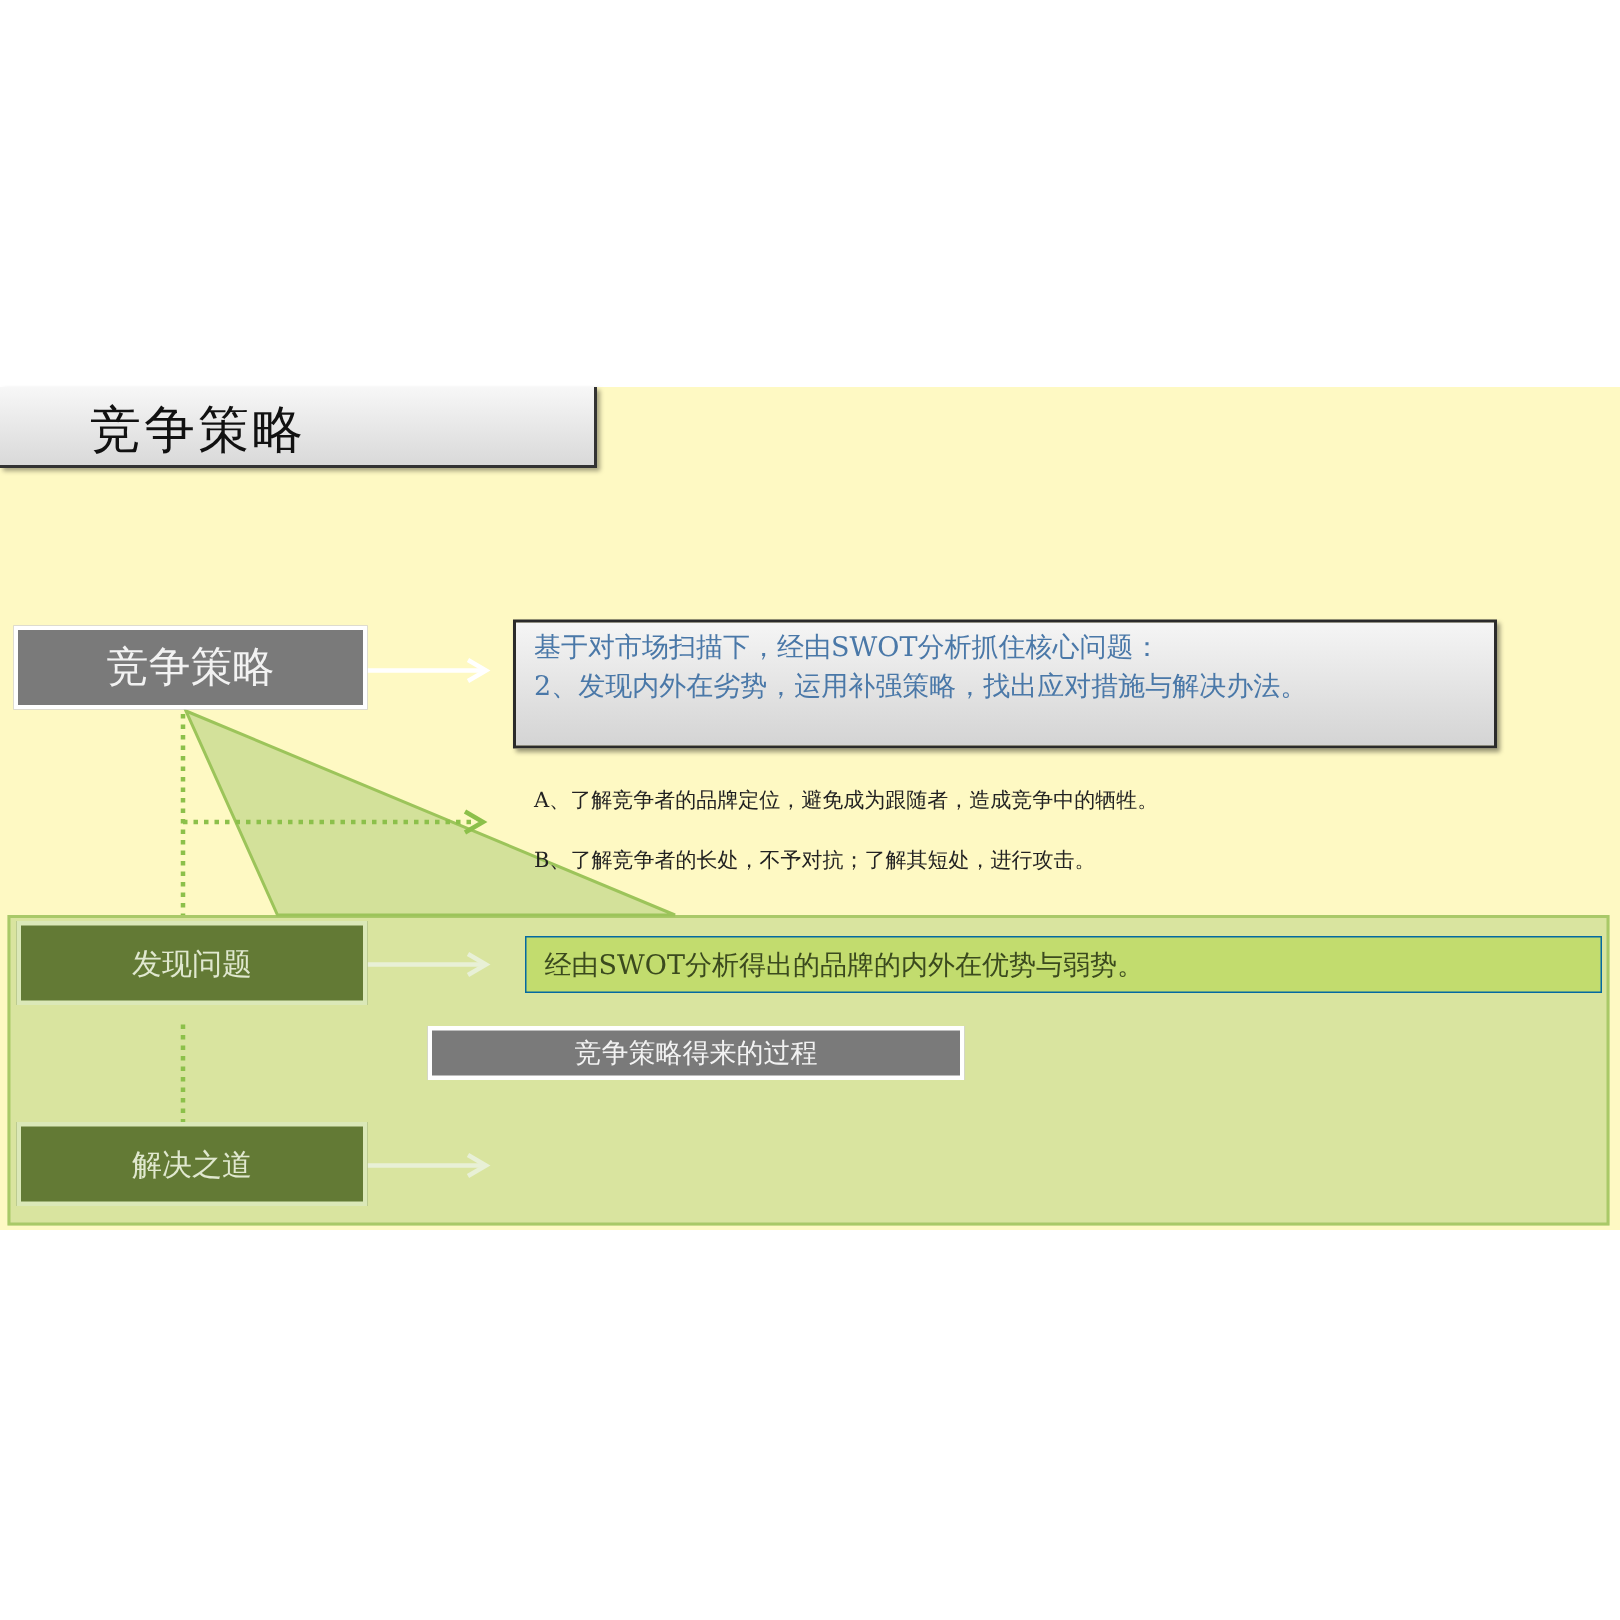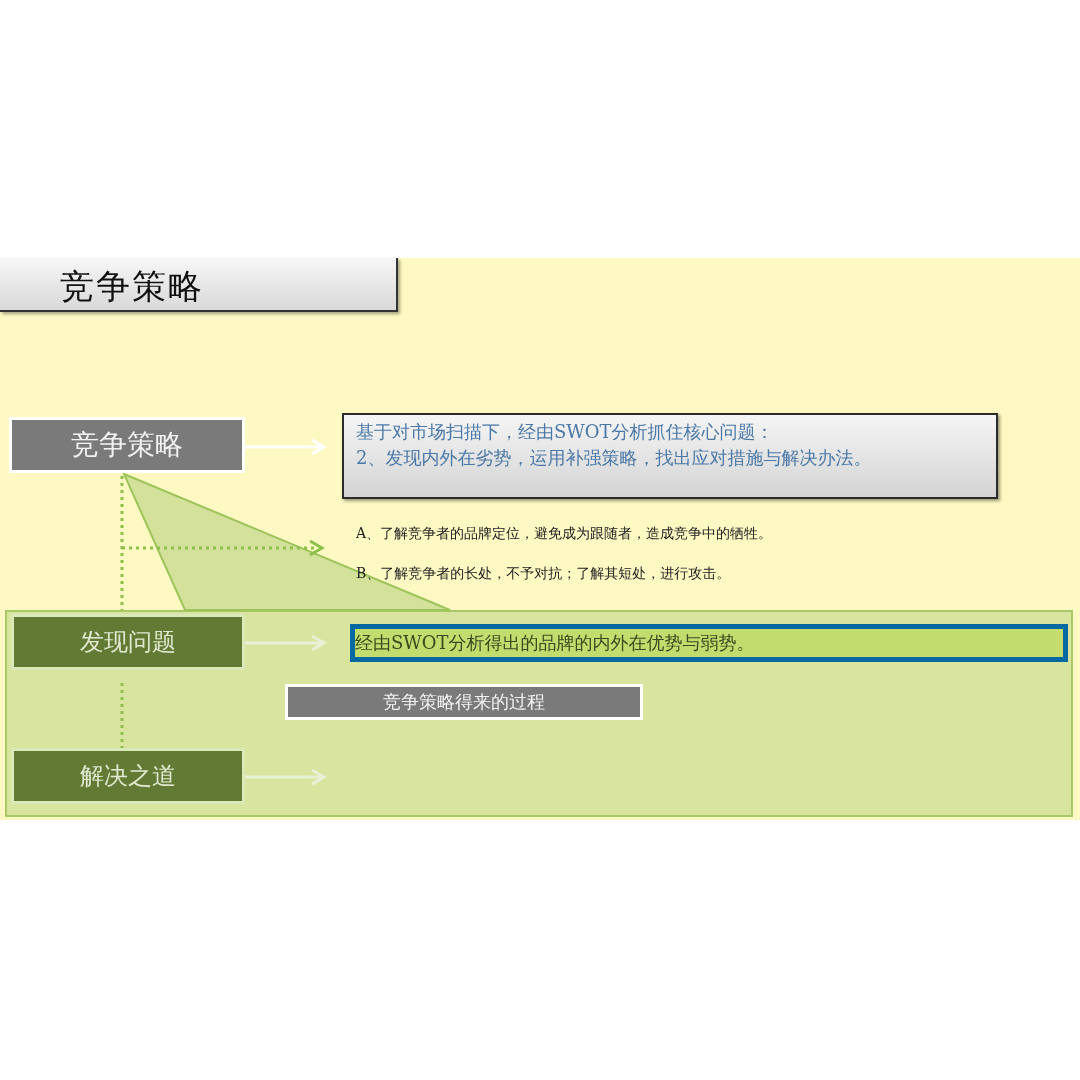--- a/index.html
+++ b/index.html
@@ -6,31 +6,31 @@
   body { width:1080px; height:1080px; background:#ffffff; position:relative; overflow:hidden;
          font-family:"DejaVu Sans","Liberation Sans",sans-serif; }
   .slide { position:absolute; left:0; top:258px; width:1080px; height:562px; background:#fef9c3; }
   .title-bar { position:absolute; left:0; top:0; width:396px; height:52px;
                background:linear-gradient(#f7f7f7,#d9d9d9); border-right:2px solid #333; border-bottom:2px solid #333;
                box-shadow:2px 2px 3px rgba(0,0,0,0.35); }
   .title-text { position:absolute; left:60px; top:6px; font-size:34px; color:#111; letter-spacing:2px; }
   .gray-box { position:absolute; background:#7a7a7a; border:3px solid #fff; color:#f2f2f2;
               display:flex; align-items:center; justify-content:center; box-sizing:border-box; }
   .dark-green-box { position:absolute; background:#637a35; border:3px solid #dbe8b8; color:#e0e8cf;
-              display:flex; align-items:center; justify-content:center; box-sizing:border-box; font-size:24px; }
+              display:flex; align-items:center; justify-content:center; box-sizing:border-box; font-size:20px; }
   .info-box { position:absolute; left:342px; top:155px; width:656px; height:86px;
               background:linear-gradient(#f5f5f5,#d4d4d4); border:2px solid #2b2b2b;
               box-shadow:2px 2px 3px rgba(0,0,0,0.4); box-sizing:border-box; padding:4px 12px;
               font-family:"DejaVu Serif","Liberation Serif",serif; color:#4a78a8; font-size:18px; line-height:26px; }
   .line { white-space:nowrap; }
   .note { position:absolute; left:356px; font-family:"DejaVu Serif","Liberation Serif",serif; font-size:14px; color:#222; white-space:nowrap; }
   .green-container { position:absolute; left:5px; top:352px; width:1068px; height:207px;
               background:rgba(196,216,140,0.65); border:2px solid #a9c968; box-sizing:border-box; }
   .lime-box { position:absolute; left:350px; width:718px; height:38px; background:#c2dc6e;
-              border:5px solid #0369a1; box-sizing:border-box; display:flex; align-items:center;
+              border:1px solid #0369a1; box-sizing:border-box; padding-left:12px; display:flex; align-items:center;
               font-family:"DejaVu Serif","Liberation Serif",serif; font-size:18px; color:#3b4a1e; white-space:nowrap; }
   svg.overlay { position:absolute; left:0; top:0; }
 </style>
 </head>
 <body>
 
 <div class="slide">
 
   <div class="title-bar">
     <span class="title-text">竞争策略</span>

